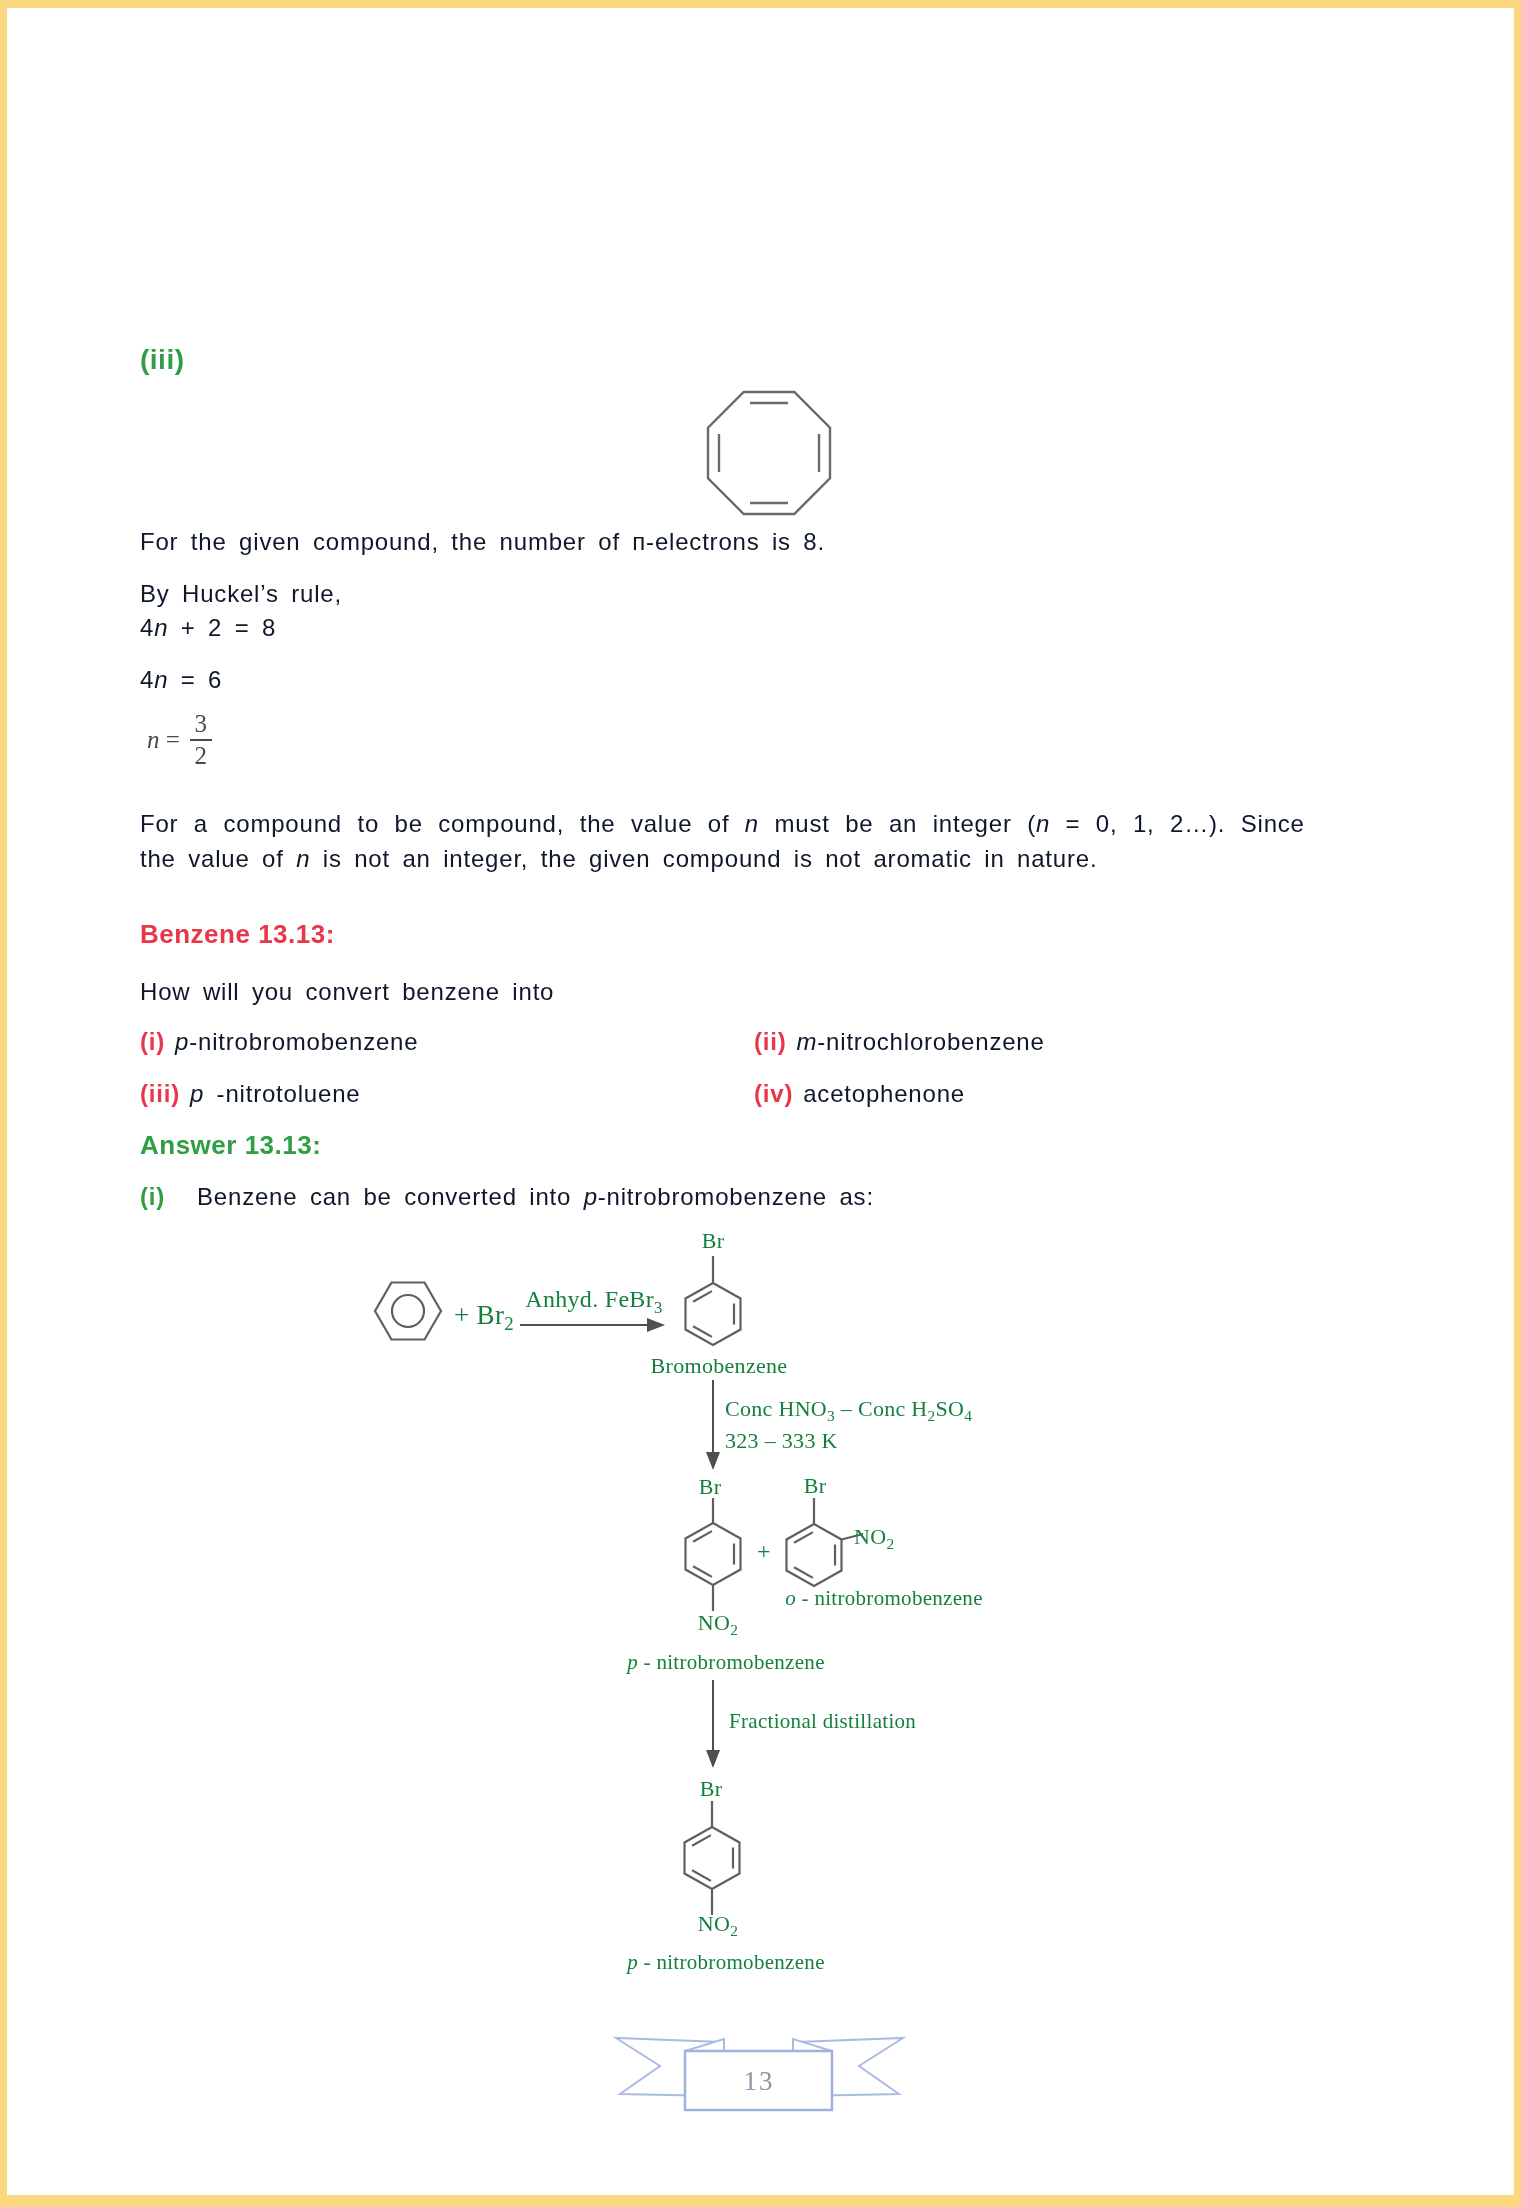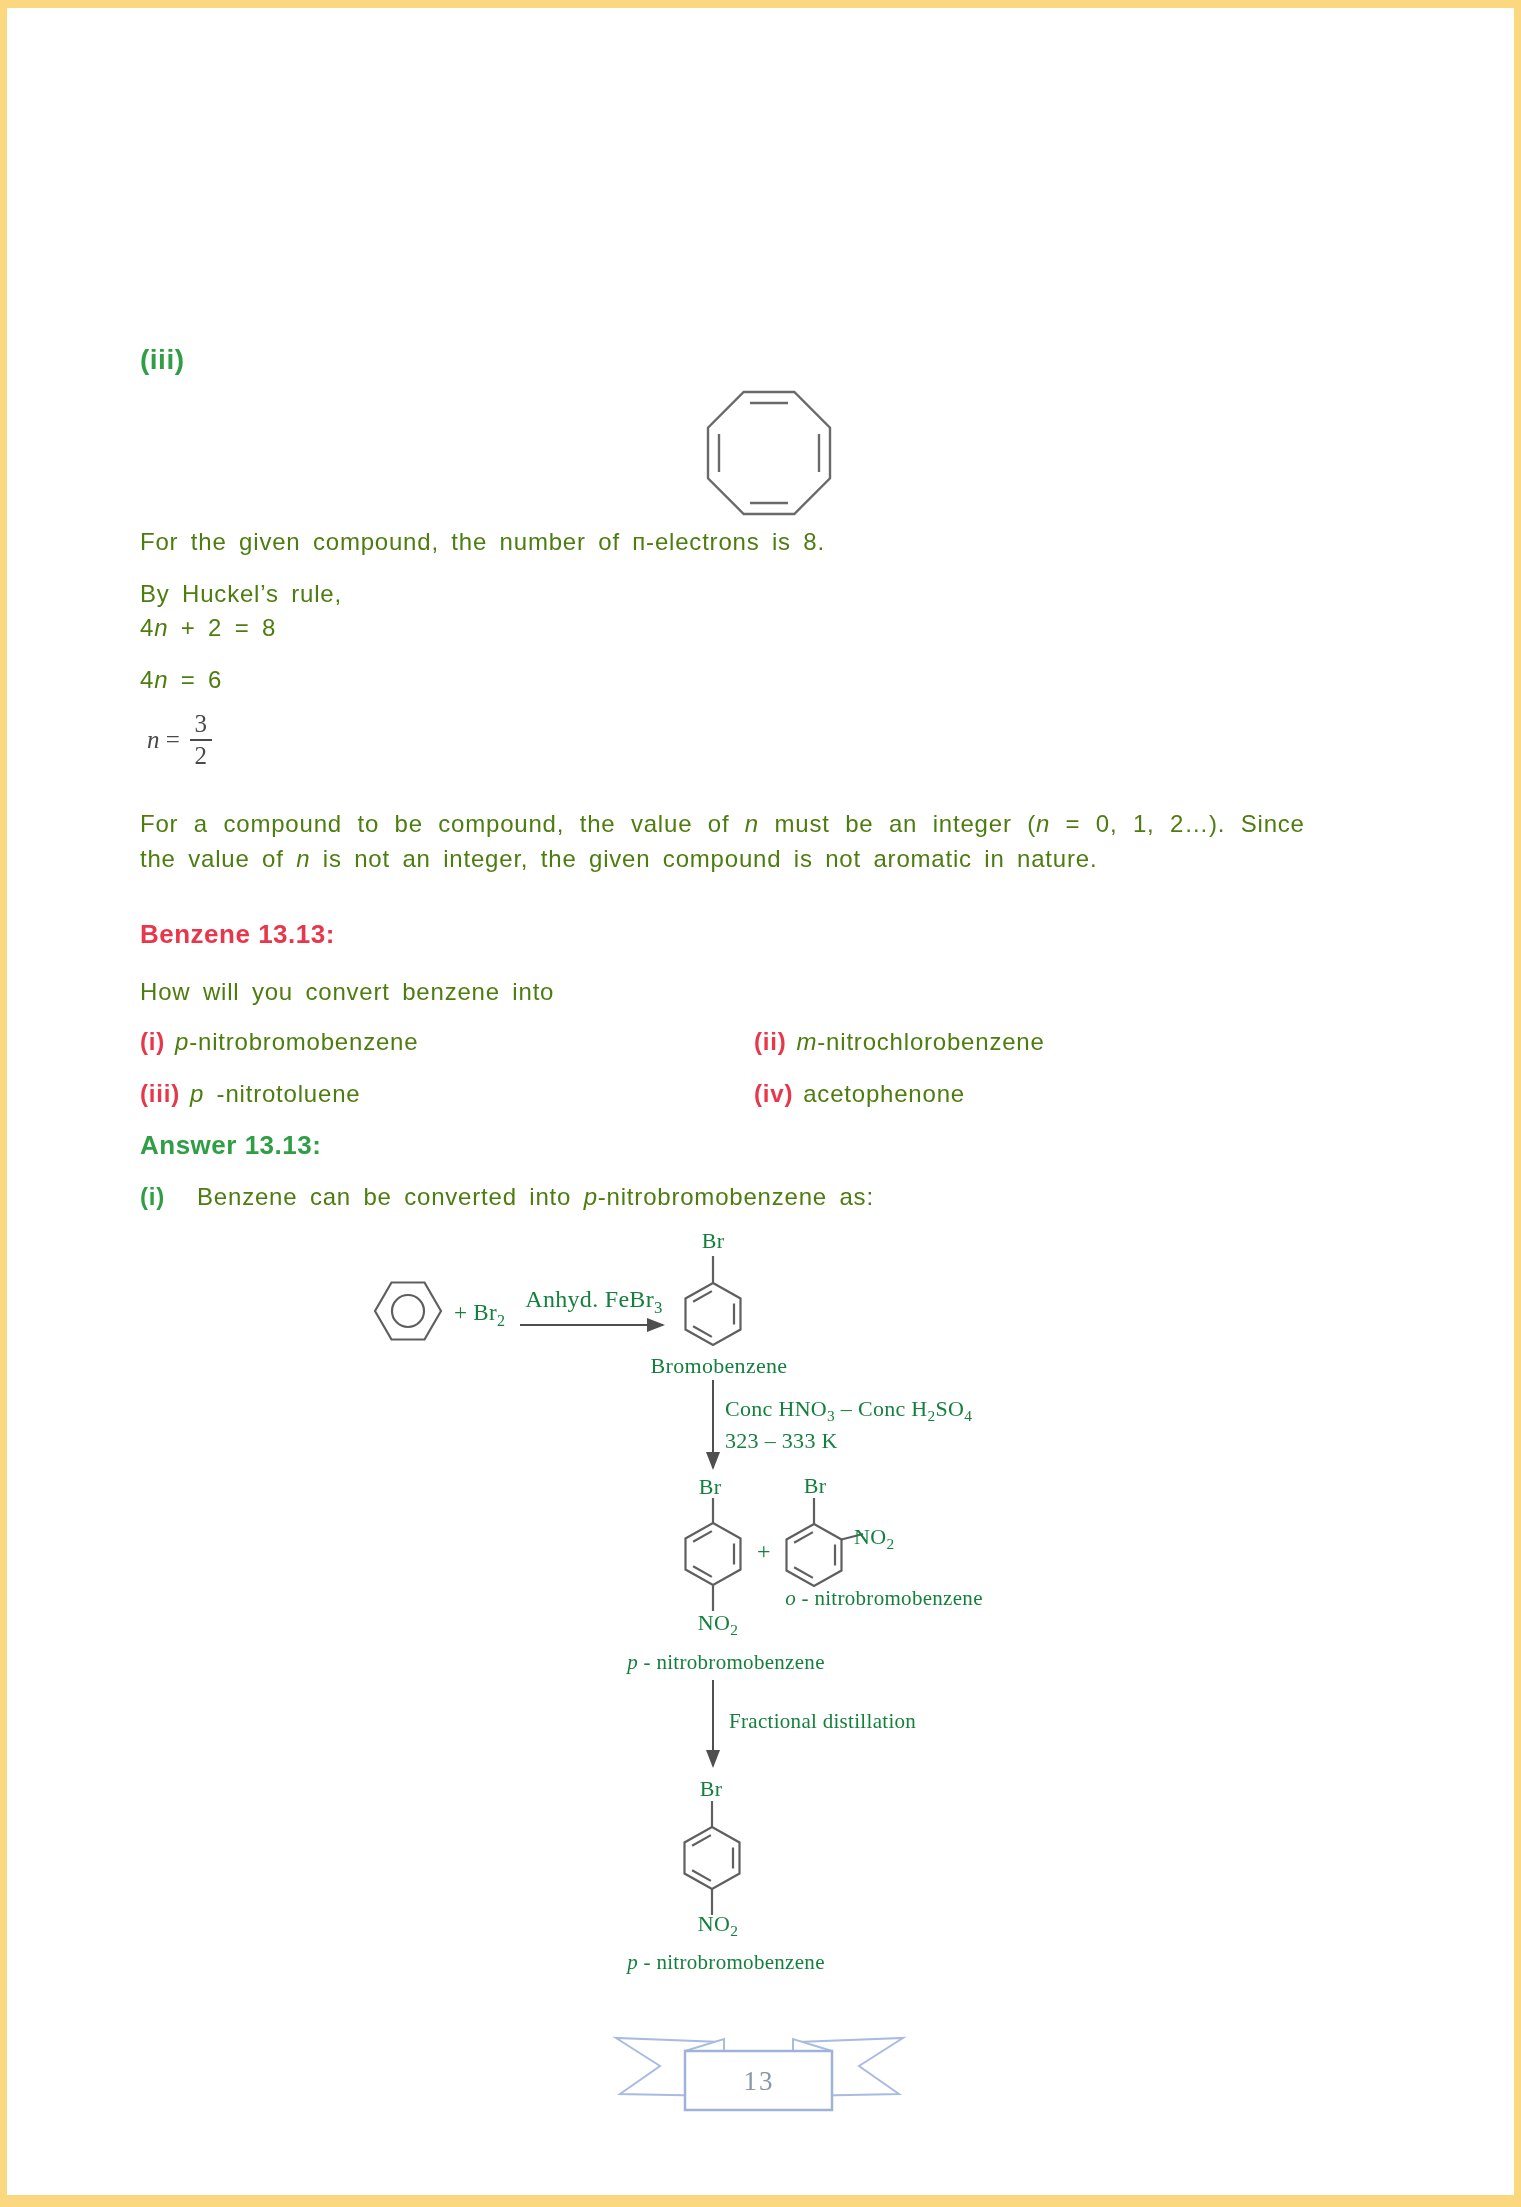--- a/index.html
+++ b/index.html
@@ -4,21 +4,21 @@
 <style>
   html,body { margin:0; padding:0; background:#ffffff; }
   .page {
     position:relative; width:1521px; height:2207px; box-sizing:border-box;
     background:#ffffff;
     border:8px solid #fbd87f; border-bottom-width:12px; border-left-width:7px; border-right-width:7px;
     font-family:"Liberation Sans", sans-serif; color:#383d42; overflow:hidden;
   }
   .lbl { position:absolute; white-space:nowrap; }
   .center { transform:translateX(-50%); }
-  .sans  { font-size:24px; letter-spacing:0.8px; word-spacing:5px; color:#4d7c0f; }
+  .sans  { font-size:24px; letter-spacing:0.8px; word-spacing:5px; color:#0f172a; }
   .greenb { color:#2f9e44; font-weight:bold; }
   .redb   { color:#e8374b; font-weight:bold; }
   .heading { font-size:26px; letter-spacing:0.5px; }
   .schemelbl { font-family:"Liberation Serif", serif; font-size:22px; color:#15803d; letter-spacing:0.3px; }
   sub { font-size:0.7em; }
   .itemrow { display:flex; gap:10px; align-items:baseline; }
   .wide { width:1270px; white-space:normal; line-height:35px; }
   .frac-wrap { display:flex; align-items:center; gap:10px;
                font-family:"Liberation Serif", serif; font-size:25px; color:#4a4a4a; }
   .frac { display:inline-flex; flex-direction:column; align-items:center; line-height:1.05; }
@@ -119,21 +119,21 @@
     <use href="#ring" transform="translate(557,347)"></use>
     <line x1="584.5" y1="331.5" x2="606" y2="326" stroke="#5f5f5f" stroke-width="2.2"></line>
 
     <line x1="456" y1="472" x2="456" y2="558" stroke="#4f4f4f" stroke-width="2" marker-end="url(#ah)"></line>
 
     <line x1="455" y1="593" x2="455" y2="620" stroke="#5f5f5f" stroke-width="2.2"></line>
     <use href="#ring" transform="translate(455,650)"></use>
     <line x1="455" y1="681" x2="455" y2="707" stroke="#5f5f5f" stroke-width="2.2"></line>
   </svg>
 
-  <div class="lbl schemelbl" style="left:447px; top:1292px; font-size:23px;"><span>+ Br</span><sub>2</sub></div>
+  <div class="lbl schemelbl" style="left:447px; top:1292px; font-size:27px;"><span>+ Br</span><sub>2</sub></div>
   <div class="lbl schemelbl center" style="left:587px; top:1278px; font-size:24px;"><span>Anhyd. FeBr</span><sub>3</sub></div>
   <div class="lbl schemelbl center" style="left:706px; top:1220px;">Br</div>
   <div class="lbl schemelbl center" style="left:712px; top:1345px;">Bromobenzene</div>
   <div class="lbl schemelbl" style="left:718px; top:1388px;"><span>Conc  HNO</span><sub>3</sub><span> – Conc  H</span><sub>2</sub><span>SO</span><sub>4</sub></div>
   <div class="lbl schemelbl" style="left:718px; top:1420px;">323 – 333 K</div>
   <div class="lbl schemelbl center" style="left:703px; top:1466px;">Br</div>
   <div class="lbl schemelbl center" style="left:808px; top:1465px;">Br</div>
   <div class="lbl schemelbl center" style="left:757px; top:1530px; font-size:24px;">+</div>
   <div class="lbl schemelbl" style="left:847px; top:1516px;"><span>NO</span><sub>2</sub></div>
   <div class="lbl schemelbl center" style="left:877px; top:1578px; font-size:21px;"><span style="font-style: italic;">o</span><span> - nitrobromobenzene</span></div>

